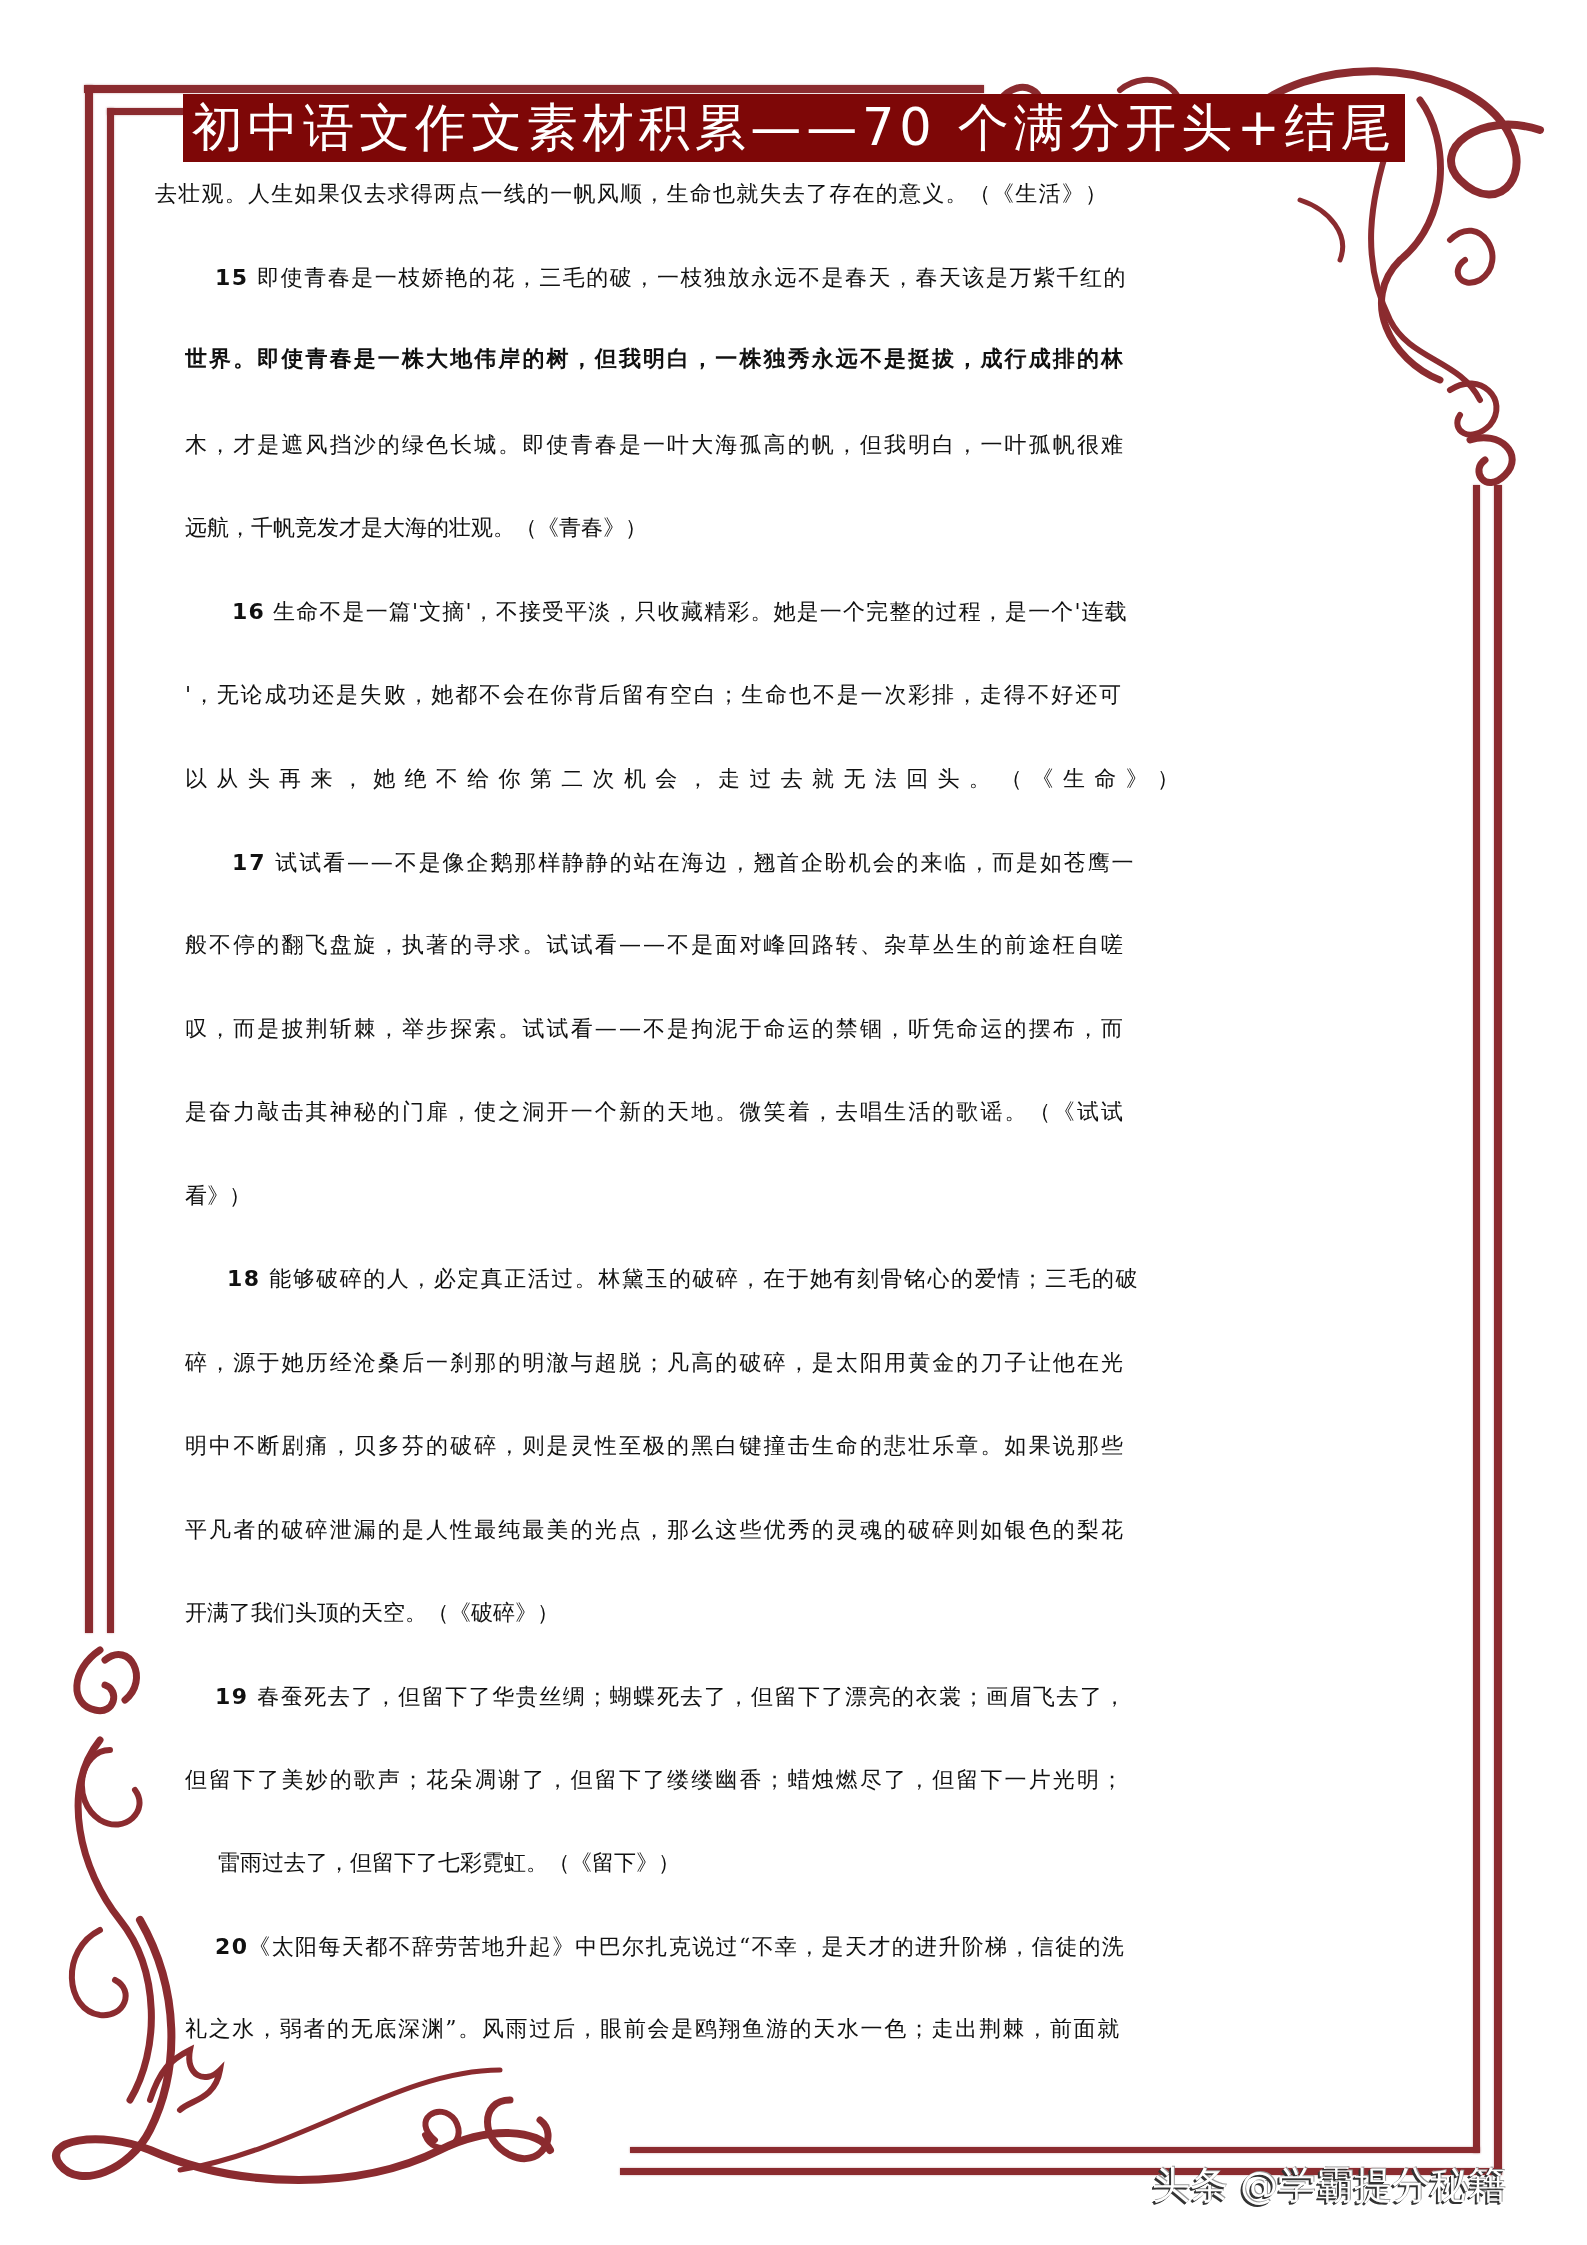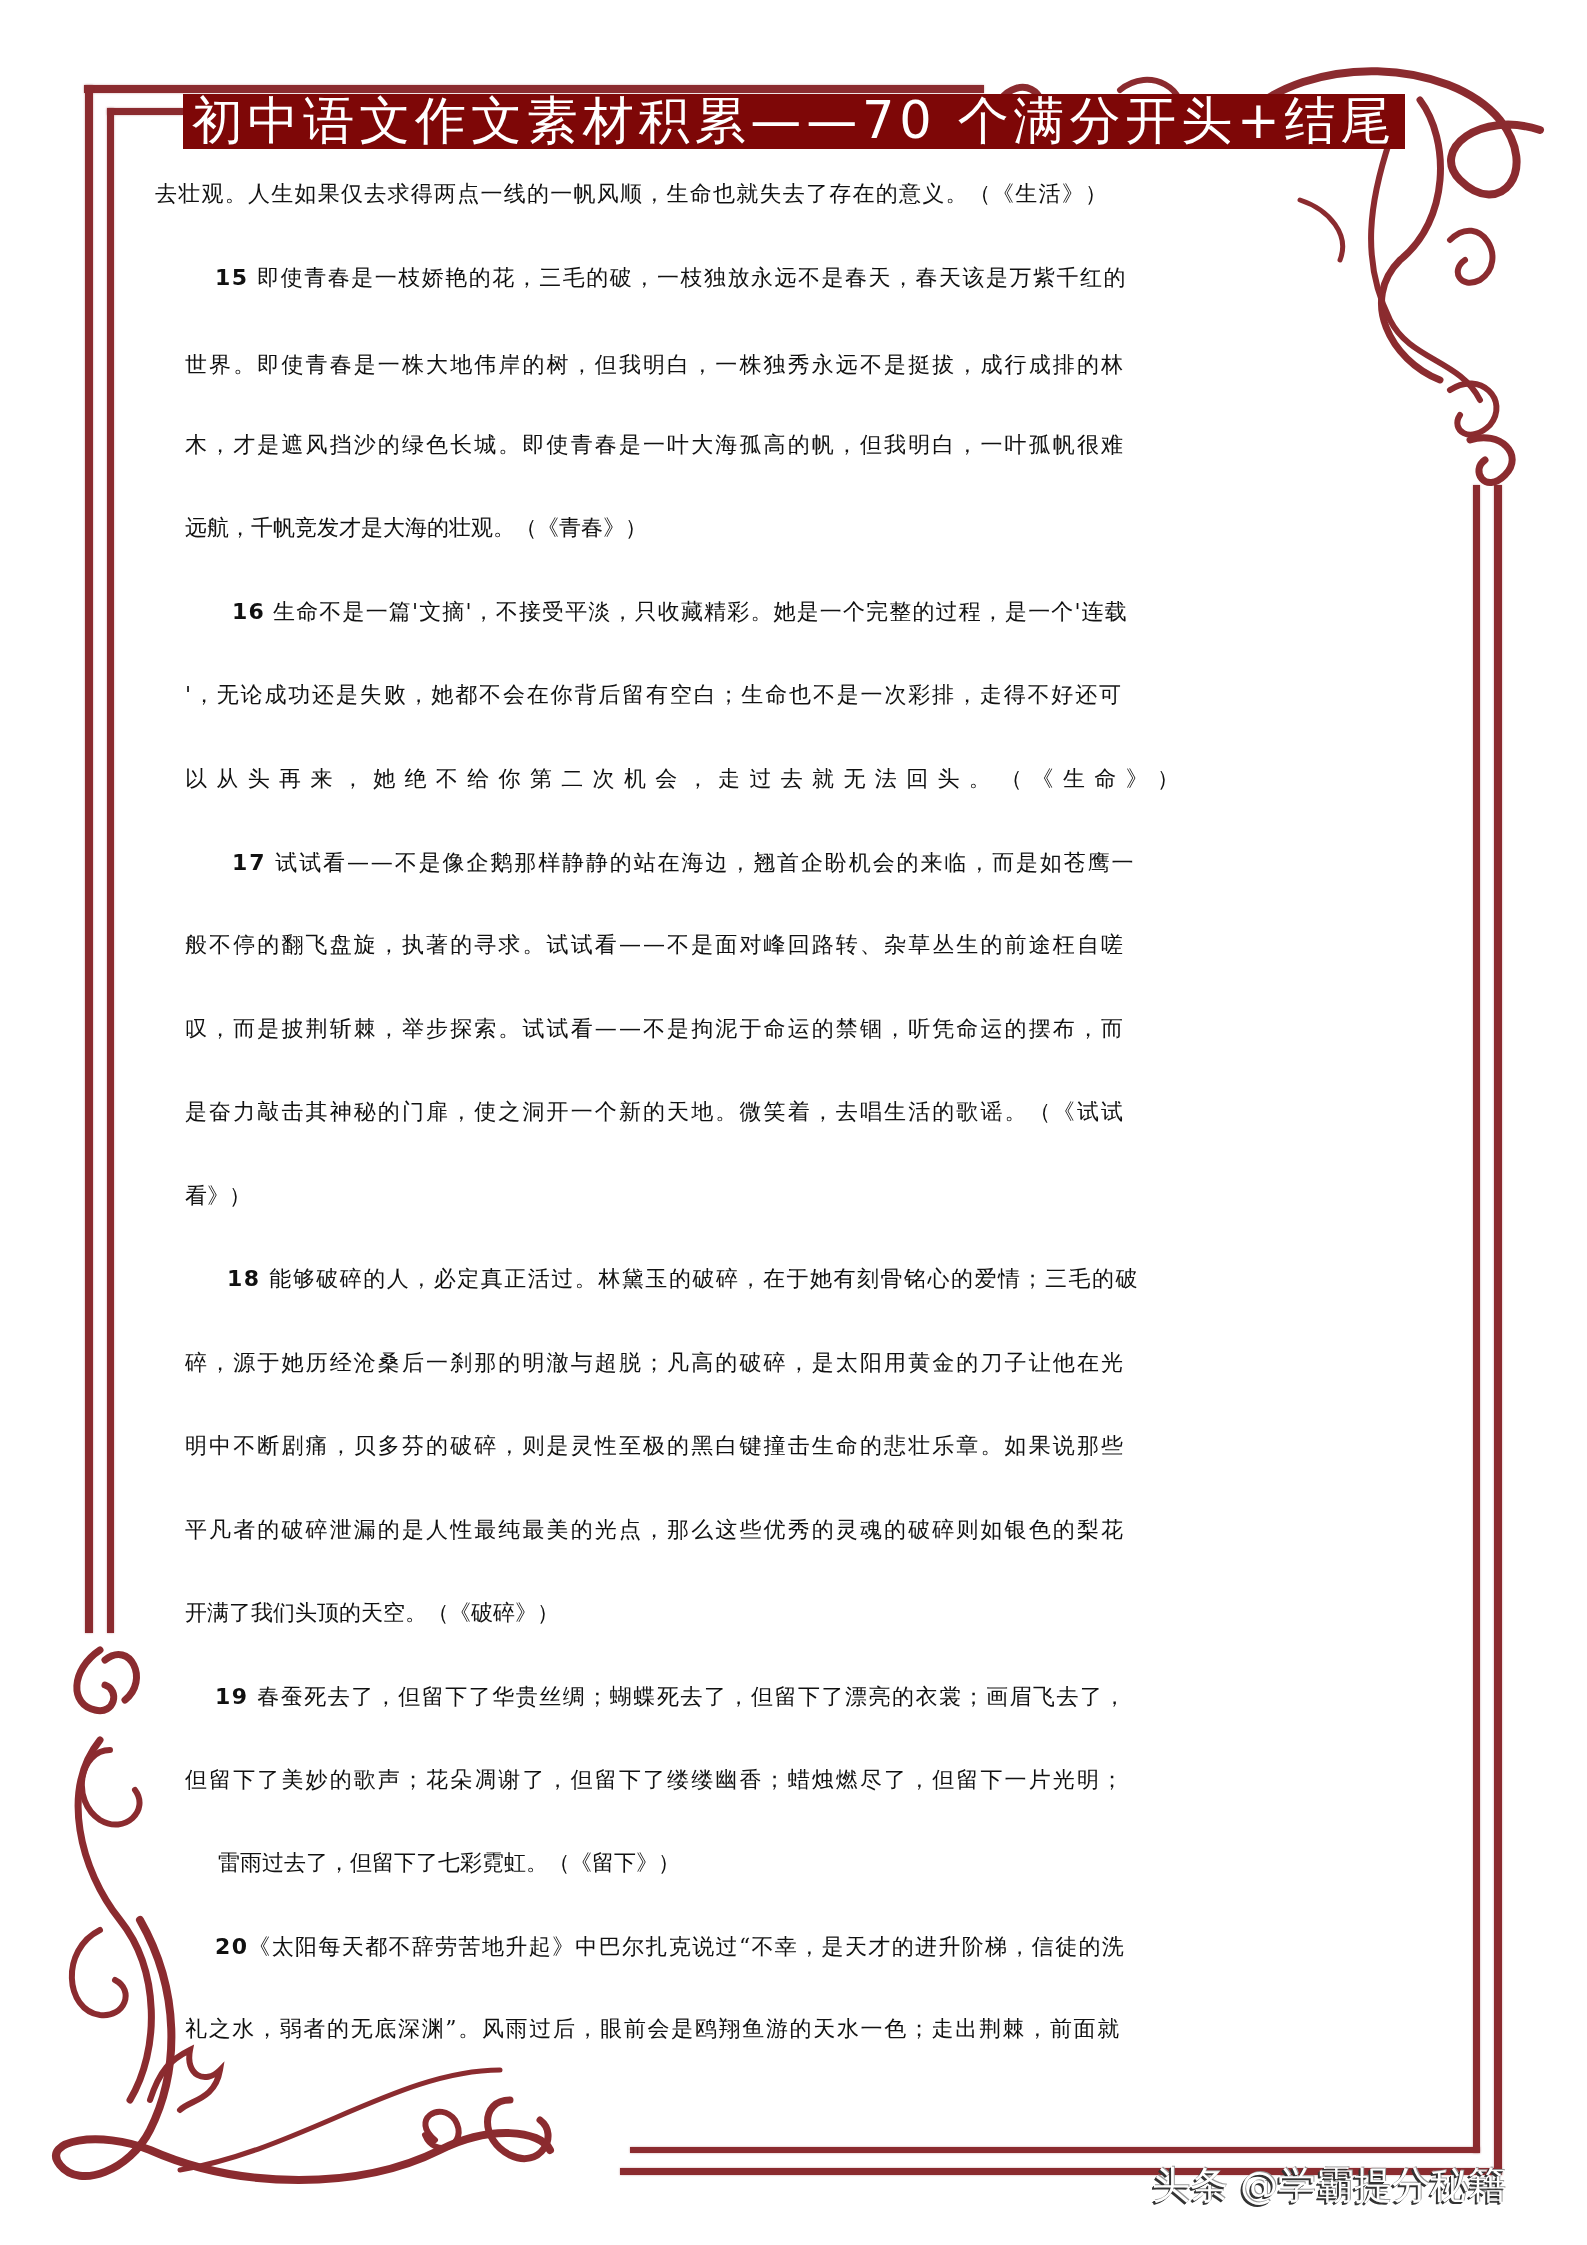--- a/index.html
+++ b/index.html
@@ -1,20 +1,20 @@
 <!DOCTYPE html>
 <html><head>
 <meta charset="utf-8">
 <style>
   html, body { margin: 0; padding: 0; background: #ffffff; }
   body { width: 1587px; height: 2245px; position: relative; overflow: hidden;
          font-family: "DejaVu Serif", "Liberation Serif", serif; }
   .frame-line { position: absolute; background: #8b2b2f; box-shadow: 0 0 2px rgba(139,43,47,0.5); }
   .ornament { position: absolute; }
-  .title-banner { position: absolute; left: 183px; top: 94px; width: 1222px; height: 55px;
+  .title-banner { position: absolute; left: 183px; top: 94px; width: 1222px; height: 68px;
                   background: #7e0707; color: #ffffff; display: flex; align-items: center;
                   justify-content: center; white-space: nowrap; overflow: hidden;
                   font-family: "DejaVu Sans", "Liberation Sans", sans-serif; font-size: 51px;
                   letter-spacing: 0px; font-weight: normal; }
   .line { position: absolute; white-space: nowrap; font-size: 22px; color: #111111;
           line-height: 36px; height: 36px; font-family: "DejaVu Serif", "Liberation Serif", serif; }
   .line .num { font-family: "DejaVu Sans", "Liberation Sans", sans-serif; font-weight: bold; }
   .watermark { position: absolute; left: 1152px; top: 2160px; font-size: 38px; color: #ffffff;
                font-family: "DejaVu Sans", "Liberation Sans", sans-serif;
                text-shadow: -2px 2px 0 #333, -1px 1px 0 #222, 1px -1px 0 #999; white-space: nowrap; }
@@ -60,21 +60,21 @@
   </g>
 </svg>
 
 <div class="title-banner">
   <span style="letter-spacing: 4.86364px;">初中语文作文素材积累——70 个满分开头+结尾</span>
 </div>
 
 <div>
   <div class="line" style="left: 155px; top: 176px; letter-spacing: 1.25px;"><span class="num"></span><span>去壮观。人生如果仅去求得两点一线的一帆风顺，生命也就失去了存在的意义。（《生活》）</span></div>
   <div class="line" style="left: 215px; top: 260px; letter-spacing: 1.51282px;"><span class="num">15</span><span> 即使青春是一枝娇艳的花，三毛的破，一枝独放永远不是春天，春天该是万紫千红的</span></div>
-  <div class="line" style="left: 185px; top: 347px; letter-spacing: 2.10526px;"><span class="num"></span><span>世界。即使青春是一株大地伟岸的树，但我明白，一株独秀永远不是挺拔，成行成排的林</span></div>
+  <div class="line" style="left: 185px; top: 340px; letter-spacing: 2.10526px; font-weight: bold;"><span class="num"></span><span>世界。即使青春是一株大地伟岸的树，但我明白，一株独秀永远不是挺拔，成行成排的林</span></div>
   <div class="line" style="left: 185px; top: 427px; letter-spacing: 2.10526px;"><span class="num"></span><span>木，才是遮风挡沙的绿色长城。即使青春是一叶大海孤高的帆，但我明白，一叶孤帆很难</span></div>
   <div class="line" style="left:185px; top:510px;"><span class="num"></span><span>远航，千帆竞发才是大海的壮观。（《青春》）</span></div>
   <div class="line" style="left: 232px; top: 594px; letter-spacing: 1.14634px;"><span class="num">16</span><span> 生命不是一篇'文摘'，不接受平淡，只收藏精彩。她是一个完整的过程，是一个'连载</span></div>
   <div class="line" style="left: 185px; top: 677px; letter-spacing: 1.84615px;"><span class="num"></span><span>'，无论成功还是失败，她都不会在你背后留有空白；生命也不是一次彩排，走得不好还可</span></div>
   <div class="line" style="left: 185px; top: 761px; letter-spacing: 9.35484px;"><span class="num"></span><span>以从头再来，她绝不给你第二次机会，走过去就无法回头。（《生命》）</span></div>
   <div class="line" style="left: 232px; top: 845px; letter-spacing: 1.89474px;"><span class="num">17</span><span> 试试看——不是像企鹅那样静静的站在海边，翘首企盼机会的来临，而是如苍鹰一</span></div>
   <div class="line" style="left: 185px; top: 927px; letter-spacing: 2.10526px;"><span class="num"></span><span>般不停的翻飞盘旋，执著的寻求。试试看——不是面对峰回路转、杂草丛生的前途枉自嗟</span></div>
   <div class="line" style="left: 185px; top: 1011px; letter-spacing: 2.10526px;"><span class="num"></span><span>叹，而是披荆斩棘，举步探索。试试看——不是拘泥于命运的禁锢，听凭命运的摆布，而</span></div>
   <div class="line" style="left: 185px; top: 1094px; letter-spacing: 2.10526px;"><span class="num"></span><span>是奋力敲击其神秘的门扉，使之洞开一个新的天地。微笑着，去唱生活的歌谣。（《试试</span></div>
   <div class="line" style="left:185px; top:1178px;"><span class="num"></span><span>看》）</span></div>

